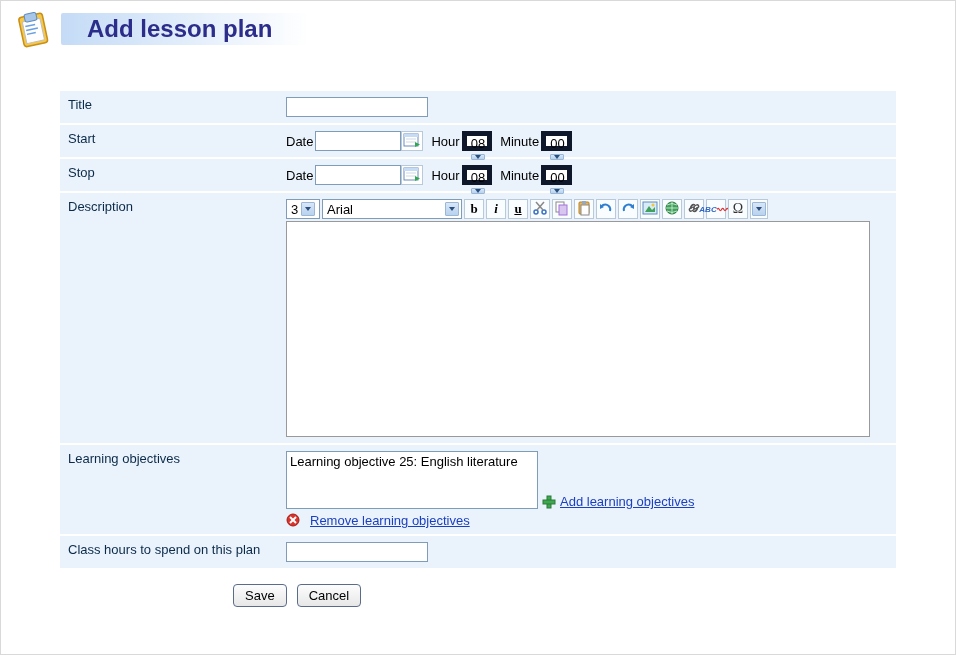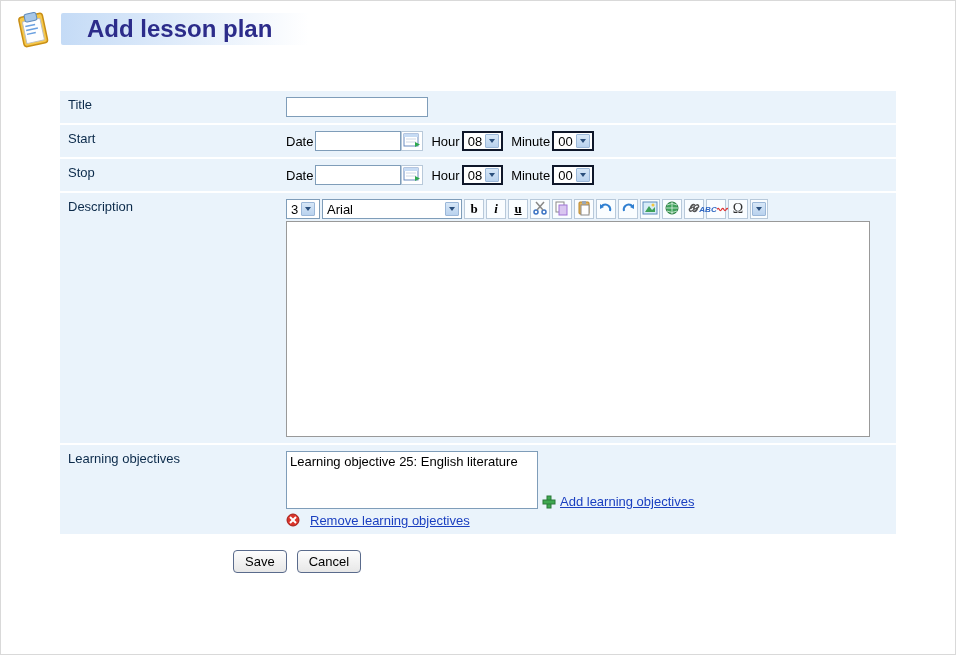--- a/index.html
+++ b/index.html
@@ -77,29 +77,30 @@
     border: 1px solid #b8c9da;
     background: #fff;
     display: inline-flex;
     align-items: center;
     justify-content: center;
     cursor: pointer;
     padding: 0;
   }
   .cal-btn svg { width: 18px; height: 18px; }
   .sel-btn {
-    border: 2px solid #0f172a;
+    border: 5px solid #0f172a;
     background: #fff;
     height: 20px;
     display: inline-flex;
     align-items: center;
     padding: 0 2px 0 4px;
     gap: 3px;
     cursor: pointer;
     font-size: 13px;
+    flex-direction: column;
   }
   .sel-btn .arrow, .dd-arrow {
     width: 14px; height: 14px; display: inline-flex; align-items:center; justify-content:center;
     background: linear-gradient(#d7e7f7,#b9d2ee);
     border: 1px solid #9bb7d8;
     border-radius: 1px;
   }
   .sel-btn .arrow::after, .dd-arrow::after {
     content: "";
     width: 0; height: 0;
@@ -397,20 +398,26 @@
                   <circle cx="7" cy="7" r="6" fill="#d9342b" stroke="#a31f18"></circle>
                   <line x1="4" y1="4" x2="10" y2="10" stroke="#fff" stroke-width="2"></line>
                   <line x1="10" y1="4" x2="4" y2="10" stroke="#fff" stroke-width="2"></line>
                 </svg>
           </span>
           <span class="link-like">Remove learning objectives</span>
         </div>
       </td>
     </tr>
 
+    <tr>
+      <td class="label-cell">Class hours to spend on this plan</td>
+      <td class="field-cell">
+        <input type="text" class="hours-input" value="" style="">
+      </td>
+    </tr>
   </tbody>
     </table>
 
   <div class="actions">
     <button class="btn">Save</button>
     <button class="btn">Cancel</button>
   </div>
 
 </div>
 

